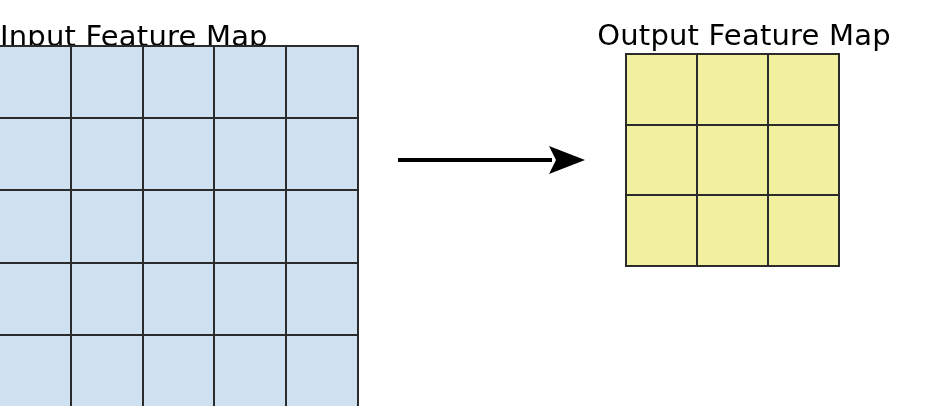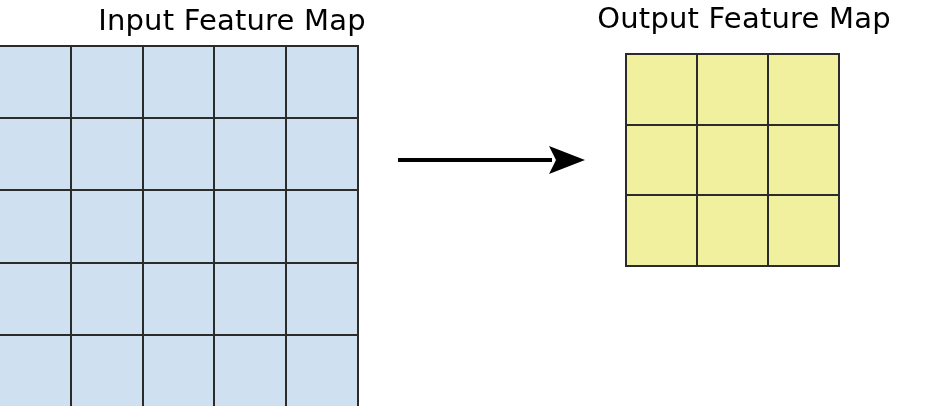--- a/index.html
+++ b/index.html
@@ -25,28 +25,26 @@
     position: absolute;
     font-size: 29px;
     line-height: 1;
     color: #000000;
     white-space: nowrap;
     font-weight: 400;
     letter-spacing: 0.2px;
   }
   #input-title {
     left: 0px;
-    top: 6px;
+    top: 22px;
     width: 372px;
-    text-align: center;
-    padding-left: 46px;
   }
   #output-title {
     left: 578px;
-    top: 4px;
+    top: 21px;
     width: 332px;
     text-align: center;
   }
 
   
   .grid {
     position: absolute;
     display: grid;
     box-sizing: border-box;
     background: #2b2b2b;

